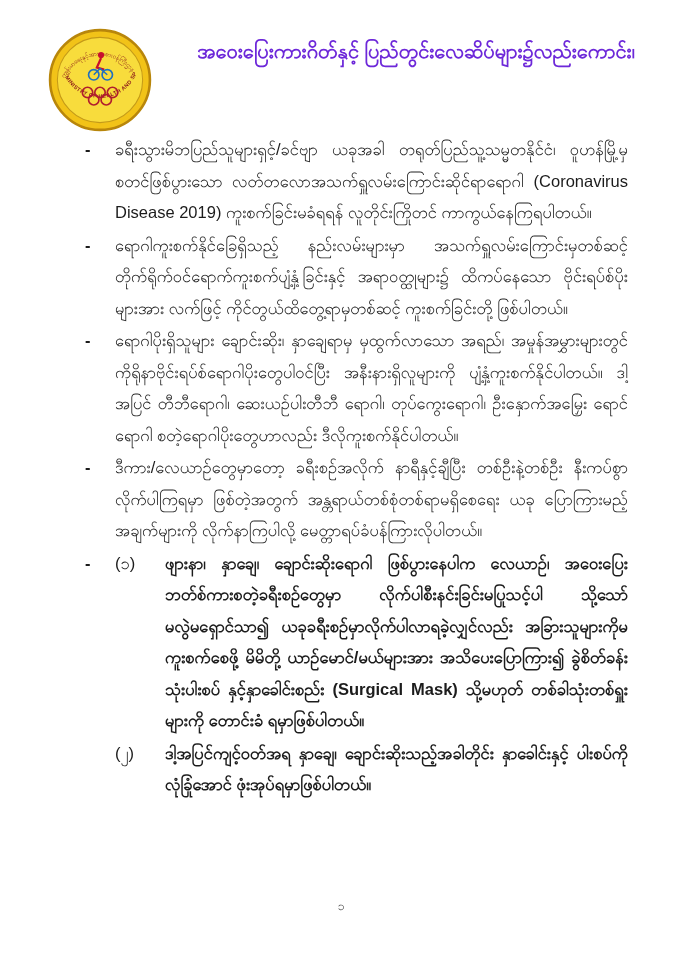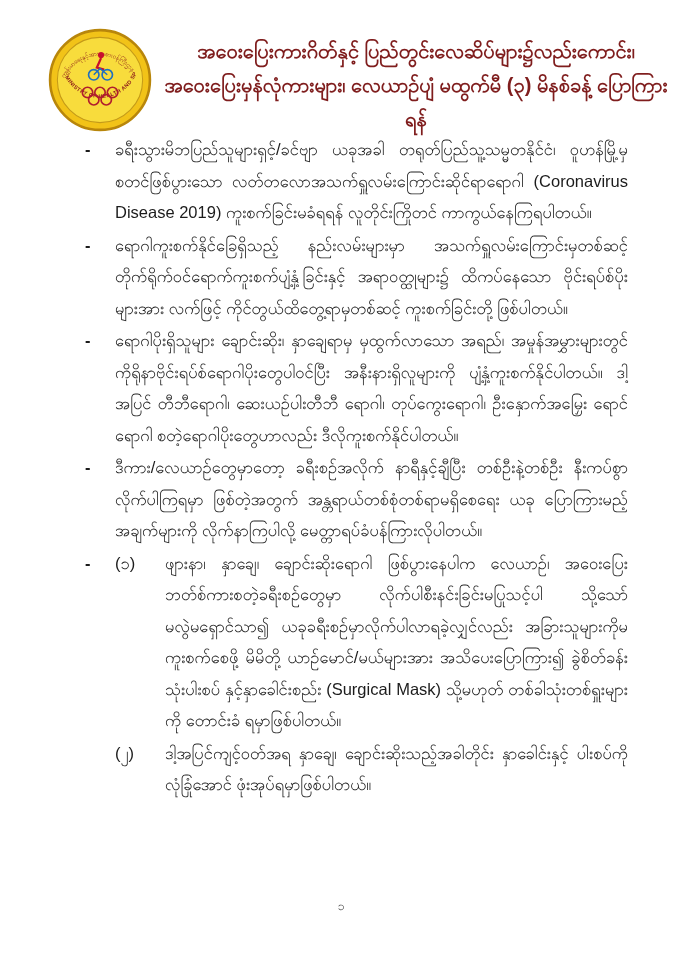--- a/index.html
+++ b/index.html
@@ -12,21 +12,21 @@
     color:#1b1b1b;
     overflow:hidden;
     box-sizing:border-box;
   }
   
   .header{position:absolute;top:26px;left:0;width:682px;height:110px;}
   .seal{position:absolute;left:48px;top:2px;width:104px;height:104px;}
   .titles{
     position:absolute;left:160px;top:8px;width:512px;
     text-align:center;
-    color:#7f1d1d;
+    color:#6d28d9;
     font-weight:bold;
     font-size:20px;
     line-height:34px;
   }
   
   .body{
     position:absolute;top:134px;left:85px;width:543px;
     font-size:16.5px;
     line-height:31.5px;
     color:#1c1c1c;
@@ -47,20 +47,21 @@
     align-items:flex-start;
     margin:0 0 1px 0;
   }
   .num-item .num{
     flex:0 0 50px;
     text-align:left;
   }
   .num-item .txt{
     flex:1 1 auto;
     text-align:justify;
+    font-weight:bold;
   }
   
   .footer{
     position:absolute;left:0;bottom:44px;width:682px;
     text-align:center;
     font-size:12px;
     color:#3a3a3a;
   }
 </style>
 </head>
@@ -96,21 +97,20 @@
         <circle cx="38" cy="62" r="5"></circle>
         <circle cx="50" cy="62" r="5"></circle>
         <circle cx="62" cy="62" r="5"></circle>
         <circle cx="44" cy="69" r="5"></circle>
         <circle cx="56" cy="69" r="5"></circle>
       </g>
     </svg>
 
     <div class="titles">
       <div>အဝေးပြေးကားဂိတ်နှင့် ပြည်တွင်းလေဆိပ်များ၌လည်းကောင်း၊</div>
-      <div>အဝေးပြေးမှန်လုံကားများ၊ လေယာဉ်ပျံ မထွက်မီ (၃) မိနစ်ခန့် ပြောကြားရန်</div>
     </div>
   </div>
 
   <div class="body">
 
     <div class="para">
       <span class="dash">-</span>
       <span>ခရီးသွားမိဘပြည်သူများရှင့်/ခင်ဗျာ ယခုအခါ တရုတ်ပြည်သူ့သမ္မတနိုင်ငံ၊ ဝူဟန်မြို့မှ စတင်ဖြစ်ပွားသော လတ်တလောအသက်ရှူလမ်းကြောင်းဆိုင်ရာရောဂါ (Coronavirus Disease 2019) ကူးစက်ခြင်းမခံရရန် လူတိုင်းကြိုတင် ကာကွယ်နေကြရပါတယ်။</span>
     </div>
 

